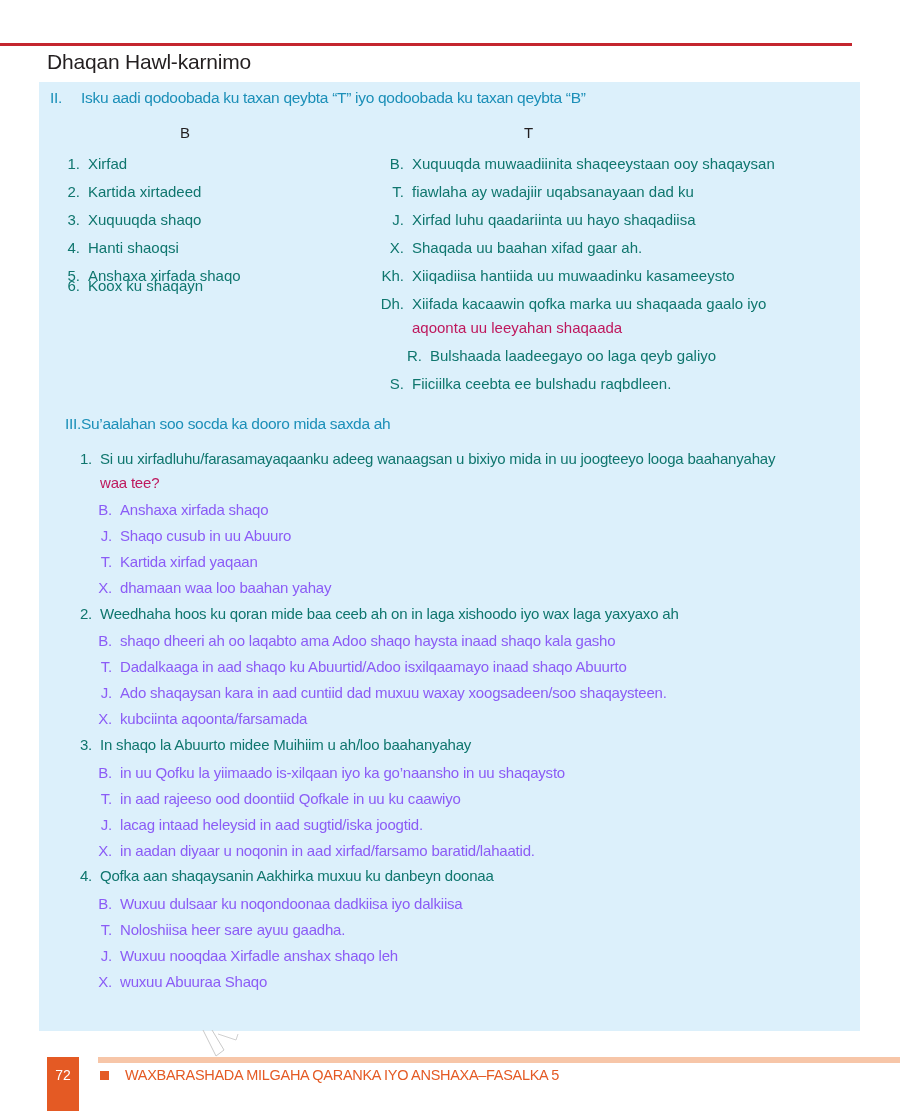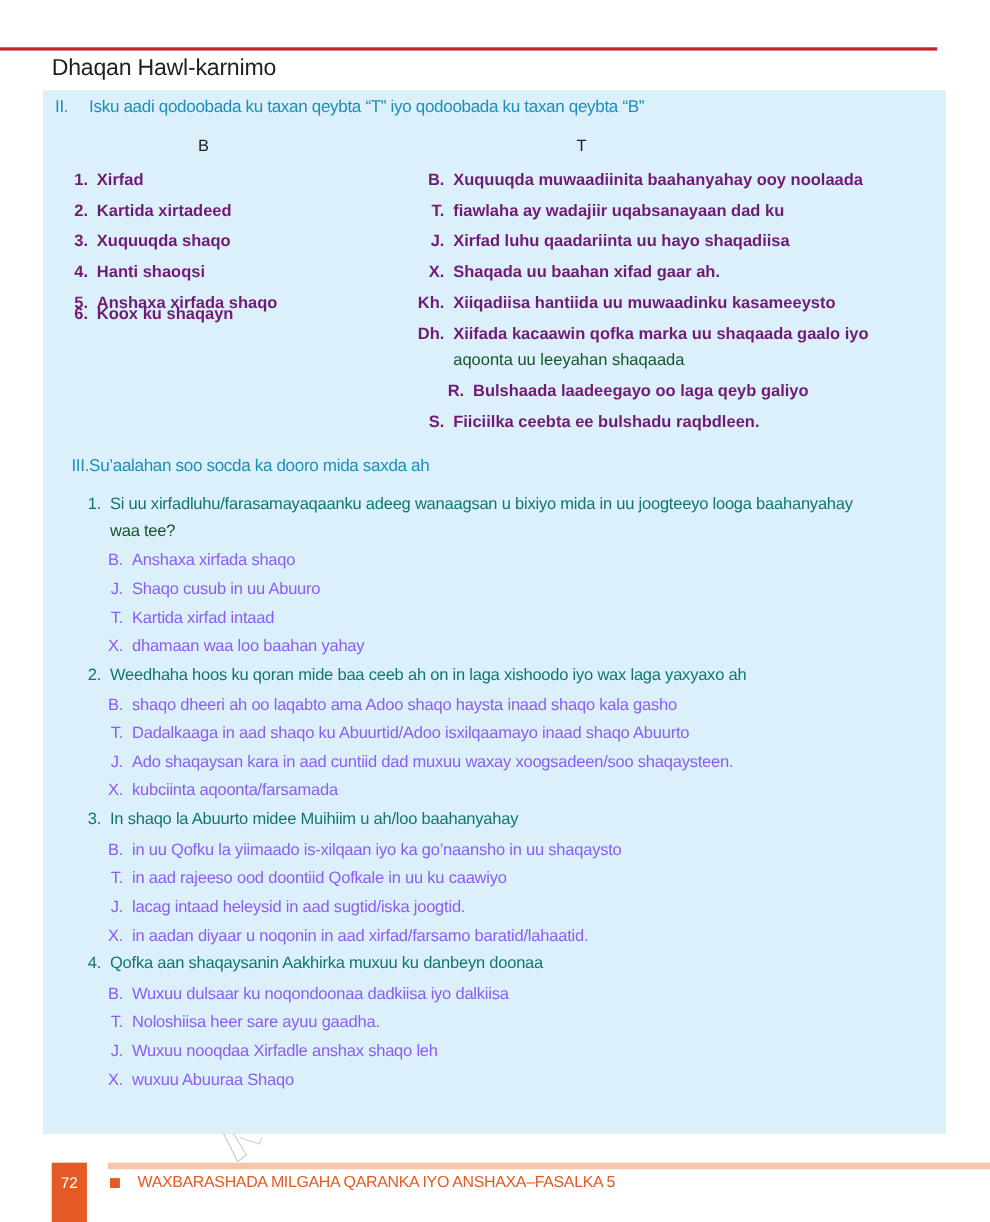--- a/index.html
+++ b/index.html
@@ -20,25 +20,25 @@
     .panel {
       position: absolute; left: 39px; top: 82px; width: 821px; height: 949px;
       background: #dcf0fb;
     }
     .section-head {
       position: absolute; left: 50px; font-size: 15.5px; color: #1b8fb8;
       letter-spacing: -0.3px;
     }
     .section-head .num { display: inline-block; width: 31px; }
     .col-head { position: absolute; top: 124px; font-size: 15px; color: #231f20; }
-    .match-row { position: absolute; font-size: 15px; color: #701a75; white-space: nowrap; font-weight: bold; }
+    .match-row { position: absolute; font-size: 15px; color: #0f766e; white-space: nowrap; }
     .match-row .lbl { display: inline-block; text-align: right; }
     .left-row .lbl { width: 30px; margin-right: 8px; }
     .right-row .lbl { width: 34px; margin-right: 8px; }
-    .wrap-line { position: absolute; font-size: 15px; color: #14532d; white-space: nowrap; }
+    .wrap-line { position: absolute; font-size: 15px; color: #be185d; white-space: nowrap; }
     .q-row { position: absolute; left: 70px; font-size: 15px; color: #0f766e; white-space: nowrap; letter-spacing: -0.2px; }
     .q-row .lbl { display: inline-block; width: 22px; text-align: right; margin-right: 8px; }
     .opt-row { position: absolute; left: 92px; font-size: 15px; color: #8b5cf6; white-space: nowrap; letter-spacing: -0.2px; }
     .opt-row .lbl { display: inline-block; width: 20px; text-align: right; margin-right: 8px; }
     .footer-bar {
       position: absolute; left: 98px; top: 1057px; width: 802px; height: 6px;
       background: #f7c6a8;
     }
     .page-tab {
       position: absolute; left: 47px; top: 1057px; width: 32px; height: 54px;
@@ -75,39 +75,39 @@
 <div class="col-head" style="left:180px;">B</div>
 <div class="col-head" style="left:524px;">T</div>
 
 <div class="match-row left-row" style="left:50px; top:155px;"><span class="lbl">1.</span><span>Xirfad</span></div>
 <div class="match-row left-row" style="left:50px; top:183px;"><span class="lbl">2.</span><span>Kartida xirtadeed</span></div>
 <div class="match-row left-row" style="left:50px; top:211px;"><span class="lbl">3.</span><span>Xuquuqda shaqo</span></div>
 <div class="match-row left-row" style="left:50px; top:239px;"><span class="lbl">4.</span><span>Hanti shaoqsi</span></div>
 <div class="match-row left-row" style="left:50px; top:267px;"><span class="lbl">5.</span><span>Anshaxa xirfada shaqo</span></div>
 <div class="match-row left-row" style="left:50px; top:277px;"><span class="lbl">6.</span><span>Koox ku shaqayn</span></div>
 
-<div class="match-row right-row" style="left:370px; top:155px;"><span class="lbl">B.</span><span>Xuquuqda muwaadiinita baahanyahay ooy noolaada</span></div>
+<div class="match-row right-row" style="left:370px; top:155px;"><span class="lbl">B.</span><span>Xuquuqda muwaadiinita shaqeeystaan ooy shaqaysan</span></div>
 <div class="match-row right-row" style="left:370px; top:183px;"><span class="lbl">T.</span><span>fiawlaha ay wadajiir uqabsanayaan dad ku</span></div>
 <div class="match-row right-row" style="left:370px; top:211px;"><span class="lbl">J.</span><span>Xirfad luhu qaadariinta uu hayo shaqadiisa</span></div>
 <div class="match-row right-row" style="left:370px; top:239px;"><span class="lbl">X.</span><span>Shaqada uu baahan xifad gaar ah.</span></div>
 <div class="match-row right-row" style="left:370px; top:267px;"><span class="lbl">Kh.</span><span>Xiiqadiisa hantiida uu muwaadinku kasameeysto</span></div>
 <div class="match-row right-row" style="left:370px; top:295px;"><span class="lbl">Dh.</span><span>Xiifada kacaawin qofka marka uu shaqaada gaalo iyo</span></div>
 <div class="wrap-line" style="left:412px; top:319px;">aqoonta uu leeyahan shaqaada</div>
 <div class="match-row right-row" style="left:388px; top:347px;"><span class="lbl">R.</span><span>Bulshaada laadeegayo oo laga qeyb galiyo</span></div>
 <div class="match-row right-row" style="left:370px; top:375px;"><span class="lbl">S.</span><span>Fiiciilka ceebta ee bulshadu raqbdleen.</span></div>
 
 <div class="section-head" style="top:415px;text-align:right;">
   <span class="num">III.</span><span>Su’aalahan soo socda ka dooro mida saxda ah</span>
 </div>
 
 <div class="q-row" style="top:450px;"><span class="lbl">1.</span><span>Si uu xirfadluhu/farasamayaqaanku adeeg wanaagsan u bixiyo mida in uu joogteeyo looga baahanyahay</span></div>
 <div class="wrap-line" style="left:100px; top:474px; letter-spacing:-0.2px;">waa tee?</div>
 <div class="opt-row" style="top:501px;"><span class="lbl">B.</span><span>Anshaxa xirfada shaqo</span></div>
 <div class="opt-row" style="top:527px;"><span class="lbl">J.</span><span>Shaqo cusub in uu Abuuro</span></div>
-<div class="opt-row" style="top:553px;"><span class="lbl">T.</span><span>Kartida xirfad intaad</span></div>
+<div class="opt-row" style="top:553px;"><span class="lbl">T.</span><span>Kartida xirfad yaqaan</span></div>
 <div class="opt-row" style="top:579px;"><span class="lbl">X.</span><span>dhamaan waa loo baahan yahay</span></div>
 
 <div class="q-row" style="top:605px;"><span class="lbl">2.</span><span>Weedhaha hoos ku qoran mide baa ceeb ah on in laga xishoodo iyo wax laga yaxyaxo ah</span></div>
 <div class="opt-row" style="top:632px;"><span class="lbl">B.</span><span>shaqo dheeri ah oo laqabto ama Adoo shaqo haysta inaad shaqo kala gasho</span></div>
 <div class="opt-row" style="top:658px;"><span class="lbl">T.</span><span>Dadalkaaga in aad shaqo ku Abuurtid/Adoo isxilqaamayo inaad shaqo Abuurto</span></div>
 <div class="opt-row" style="top:684px;"><span class="lbl">J.</span><span>Ado shaqaysan kara in aad cuntiid dad muxuu waxay xoogsadeen/soo shaqaysteen.</span></div>
 <div class="opt-row" style="top:710px;"><span class="lbl">X.</span><span>kubciinta aqoonta/farsamada</span></div>
 
 <div class="q-row" style="top:736px;"><span class="lbl">3.</span><span>In shaqo la Abuurto midee Muihiim u ah/loo baahanyahay</span></div>
 <div class="opt-row" style="top:764px;"><span class="lbl">B.</span><span>in uu Qofku la yiimaado is-xilqaan iyo ka go’naansho in uu shaqaysto</span></div>

